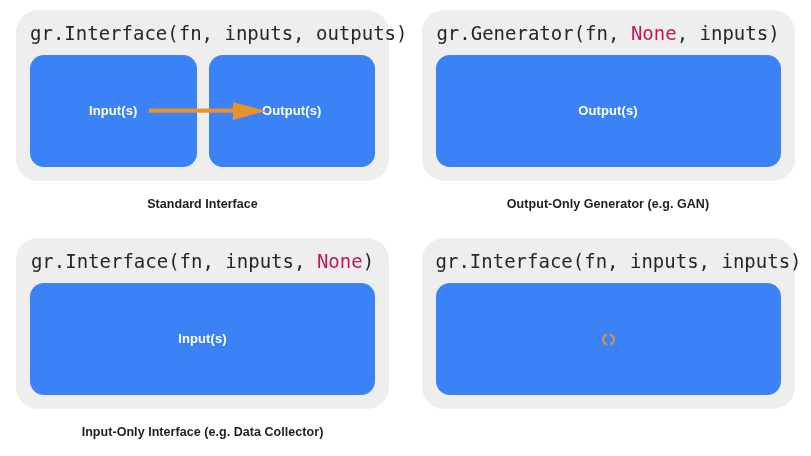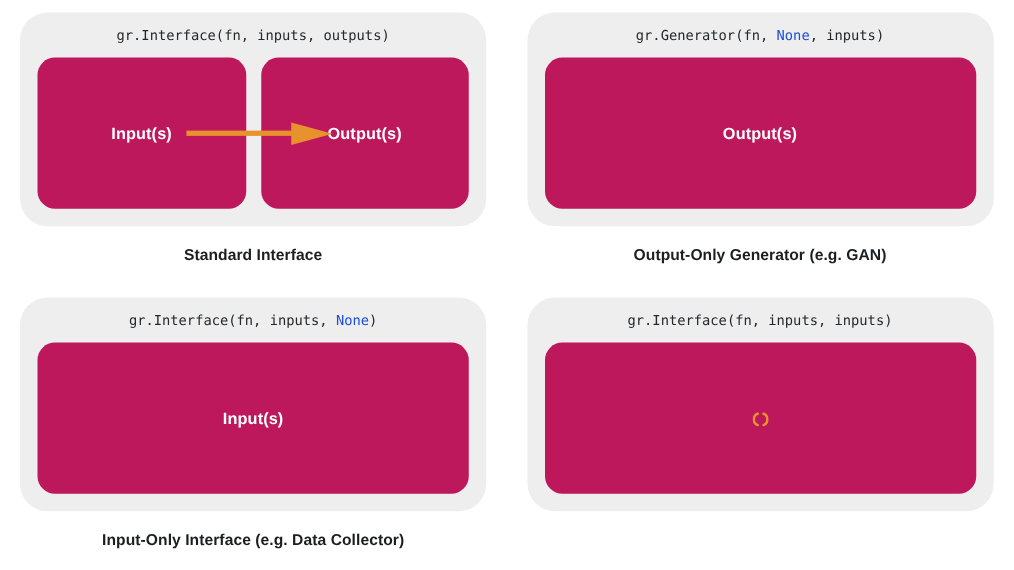--- a/index.html
+++ b/index.html
@@ -36,40 +36,40 @@
     height: 171px;
     margin-top: 10px;
     box-sizing: border-box;
     padding: 13px 14px 14px 14px;
     display: flex;
     flex-direction: column;
   }
 
   .code {
     font-family: "DejaVu Sans Mono", "Liberation Mono", monospace;
-    font-size: 11px;
+    font-size: 19px;
     color: #23282b;
     text-align: center;
     letter-spacing: 0px;
     line-height: 1.1;
     margin-bottom: 11px;
     white-space: pre;
   }
   .code .none {
-    color: #1d4ed8;
+    color: #be185d;
   }
 
   .boxes {
     flex: 1;
     display: flex;
     position: relative;
   }
 
   .box {
-    background: #be185d;
+    background: #3b82f6;
     border-radius: 14px;
     display: flex;
     align-items: center;
     justify-content: center;
     flex: 1;
   }
   .box.left  { margin-right: 6px; }
   .box.right { margin-left: 6px; }
 
   .box-label {

